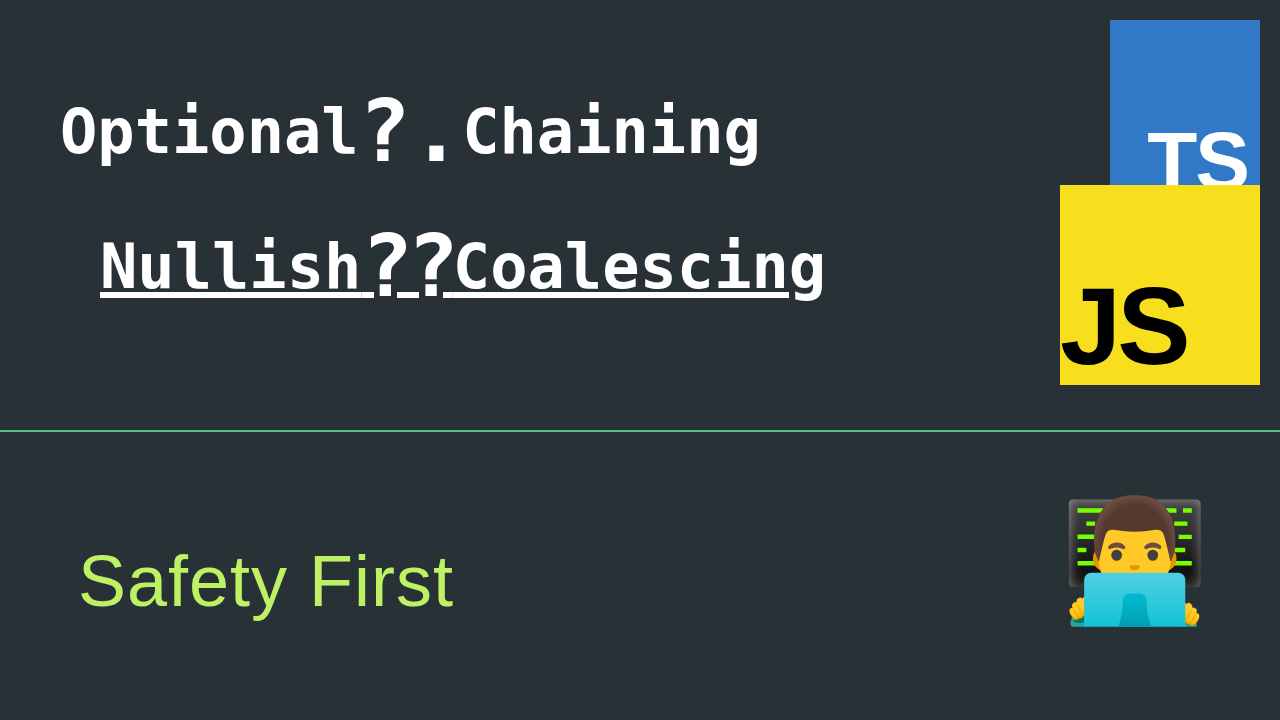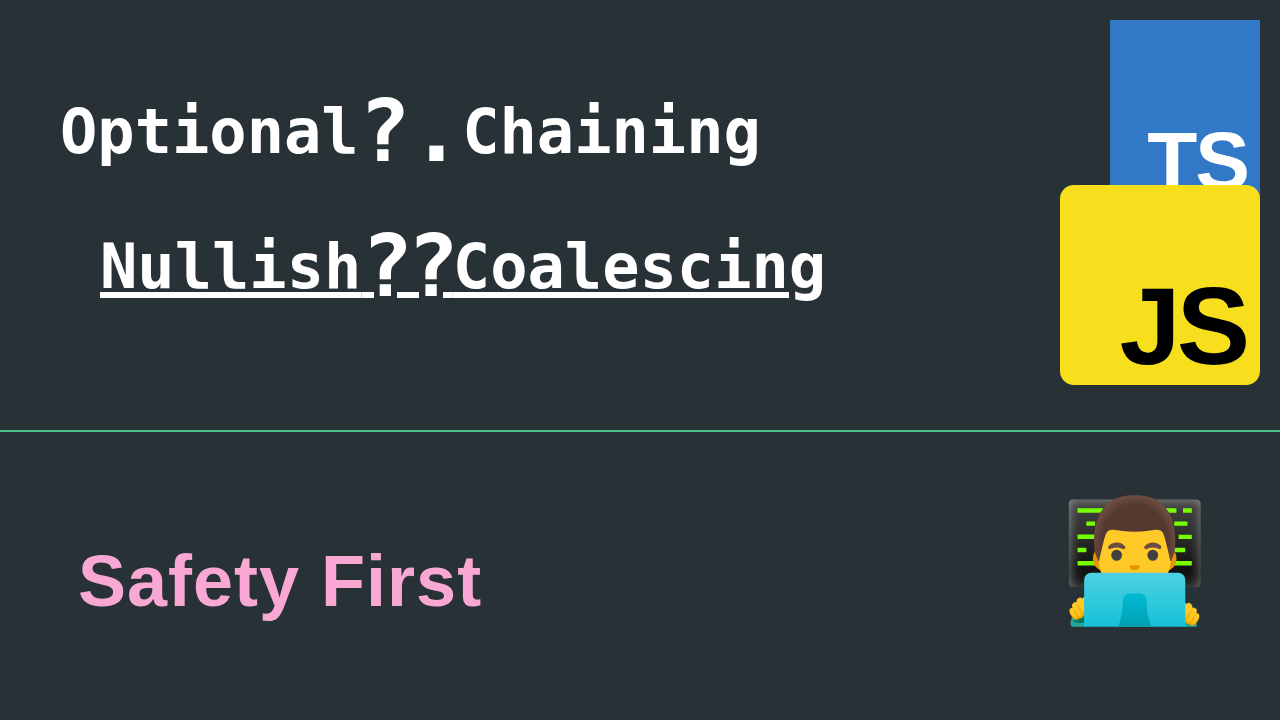--- a/index.html
+++ b/index.html
@@ -27,23 +27,23 @@
     top: 430px;
     left: 0;
     width: 1280px;
     height: 2px;
     background: #4ec28b;
   }
   .subtitle {
     position: absolute;
     top: 540px;
     left: 78px;
-    color: #f9a8d4;
+    color: #bef264;
     font-size: 72px;
-    font-weight: 700;
+    font-weight: 400;
     letter-spacing: 1px;
   }
   .ts-badge {
     position: absolute;
     top: 20px;
     right: 20px;
     width: 150px;
     height: 182px;
     background: #3178c6;
     display: flex;
@@ -61,23 +61,21 @@
   }
   .js-badge {
     position: absolute;
     top: 185px;
     right: 20px;
     width: 200px;
     height: 200px;
     background: #f7df1e;
     display: flex;
     align-items: flex-end;
-    justify-content: flex-end;
     padding: 0 14px 4px 0;
-    border-radius: 14px;
   }
   .js-badge-text {
     color: #000;
     font-family: "Segoe UI", Arial, sans-serif;
     font-weight: 800;
     font-size: 110px;
     line-height: 1;
     letter-spacing: -4px;
   }
   .avatar {

